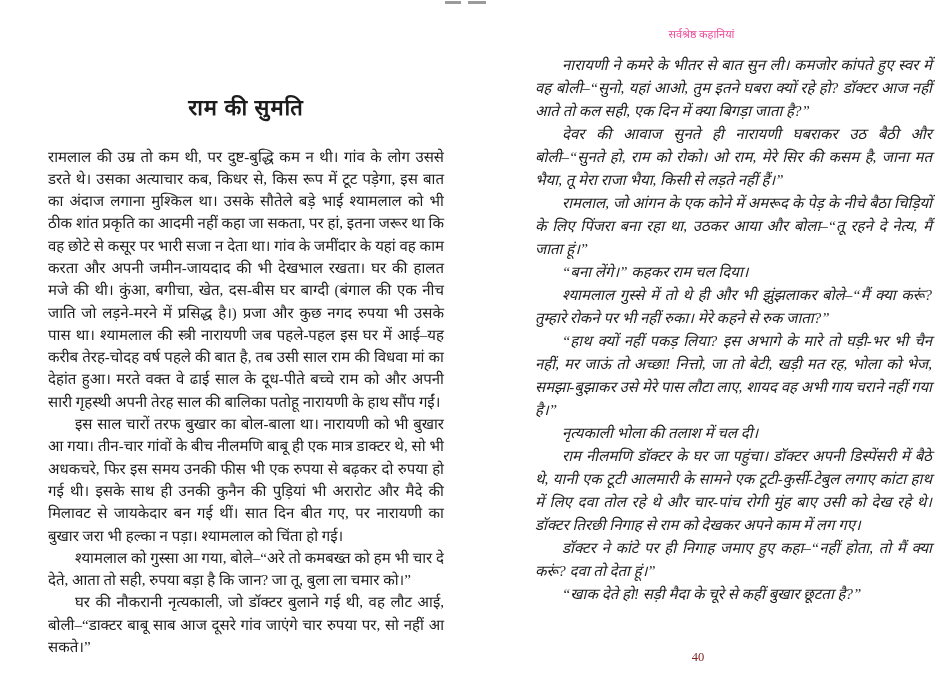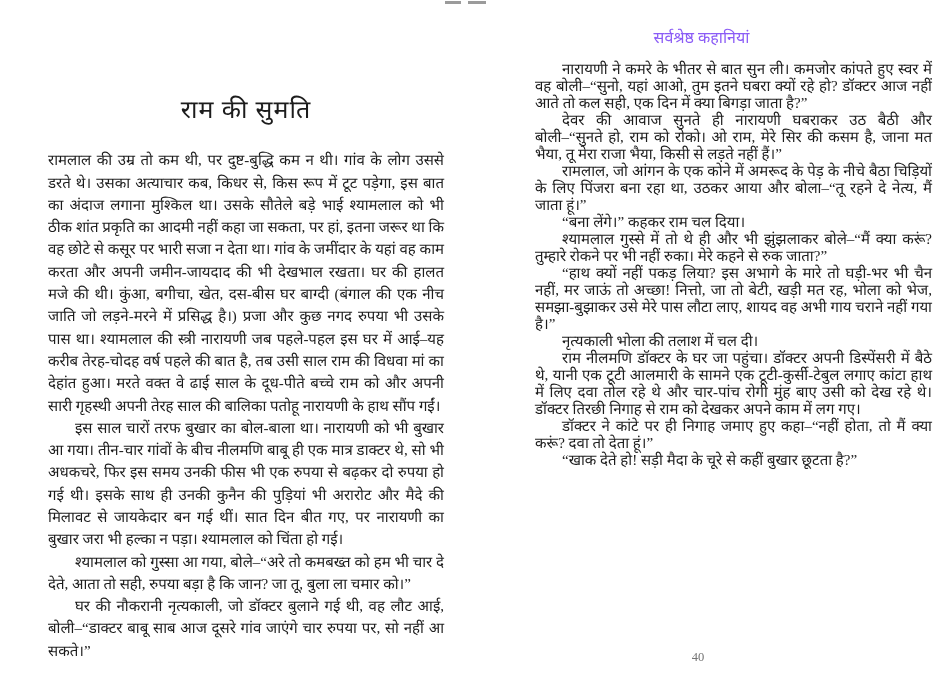--- a/index.html
+++ b/index.html
@@ -25,22 +25,22 @@
   .edge-mark.m1 { left: 445px; width: 16px; }
   .edge-mark.m2 { left: 468px; width: 18px; }
 
   .page-left {
     position: absolute;
     left: 48px;
     top: 94px;
     width: 396px;
   }
   .story-title {
-    font-size: 25px;
-    font-weight: 400;
+    font-size: 22px;
+    font-weight: 700;
     text-align: center;
     line-height: 1.25;
     margin: 0 0 24px 0;
     letter-spacing: 1px;
   }
   .para {
     margin: 0;
     font-size: 15px;
     line-height: 22.3px;
     text-align: justify;
@@ -49,36 +49,37 @@
 
   .page-right {
     position: absolute;
     left: 535px;
     top: 26px;
     width: 397px;
   }
   .running-header {
     position: relative;
     left: -32px;
-    font-size: 16px;
+    font-size: 11px;
     text-align: center;
     margin: 0 0 13px 0;
-    color: #8b5cf6;
+    color: #ec4899;
   }
   .page-right .para {
-    line-height: 17px;
+    line-height: 23px;
+    font-style: italic;
   }
   .page-number {
     position: absolute;
     left: 668px;
     top: 650px;
     width: 60px;
     text-align: center;
     font-size: 12.5px;
-    color: #737373;
+    color: #7f1d1d;
   }
 </style>
 </head>
 <body>
 
 <div class="spread">
 
   <span class="edge-mark m1"></span>
   <span class="edge-mark m2"></span>
 

